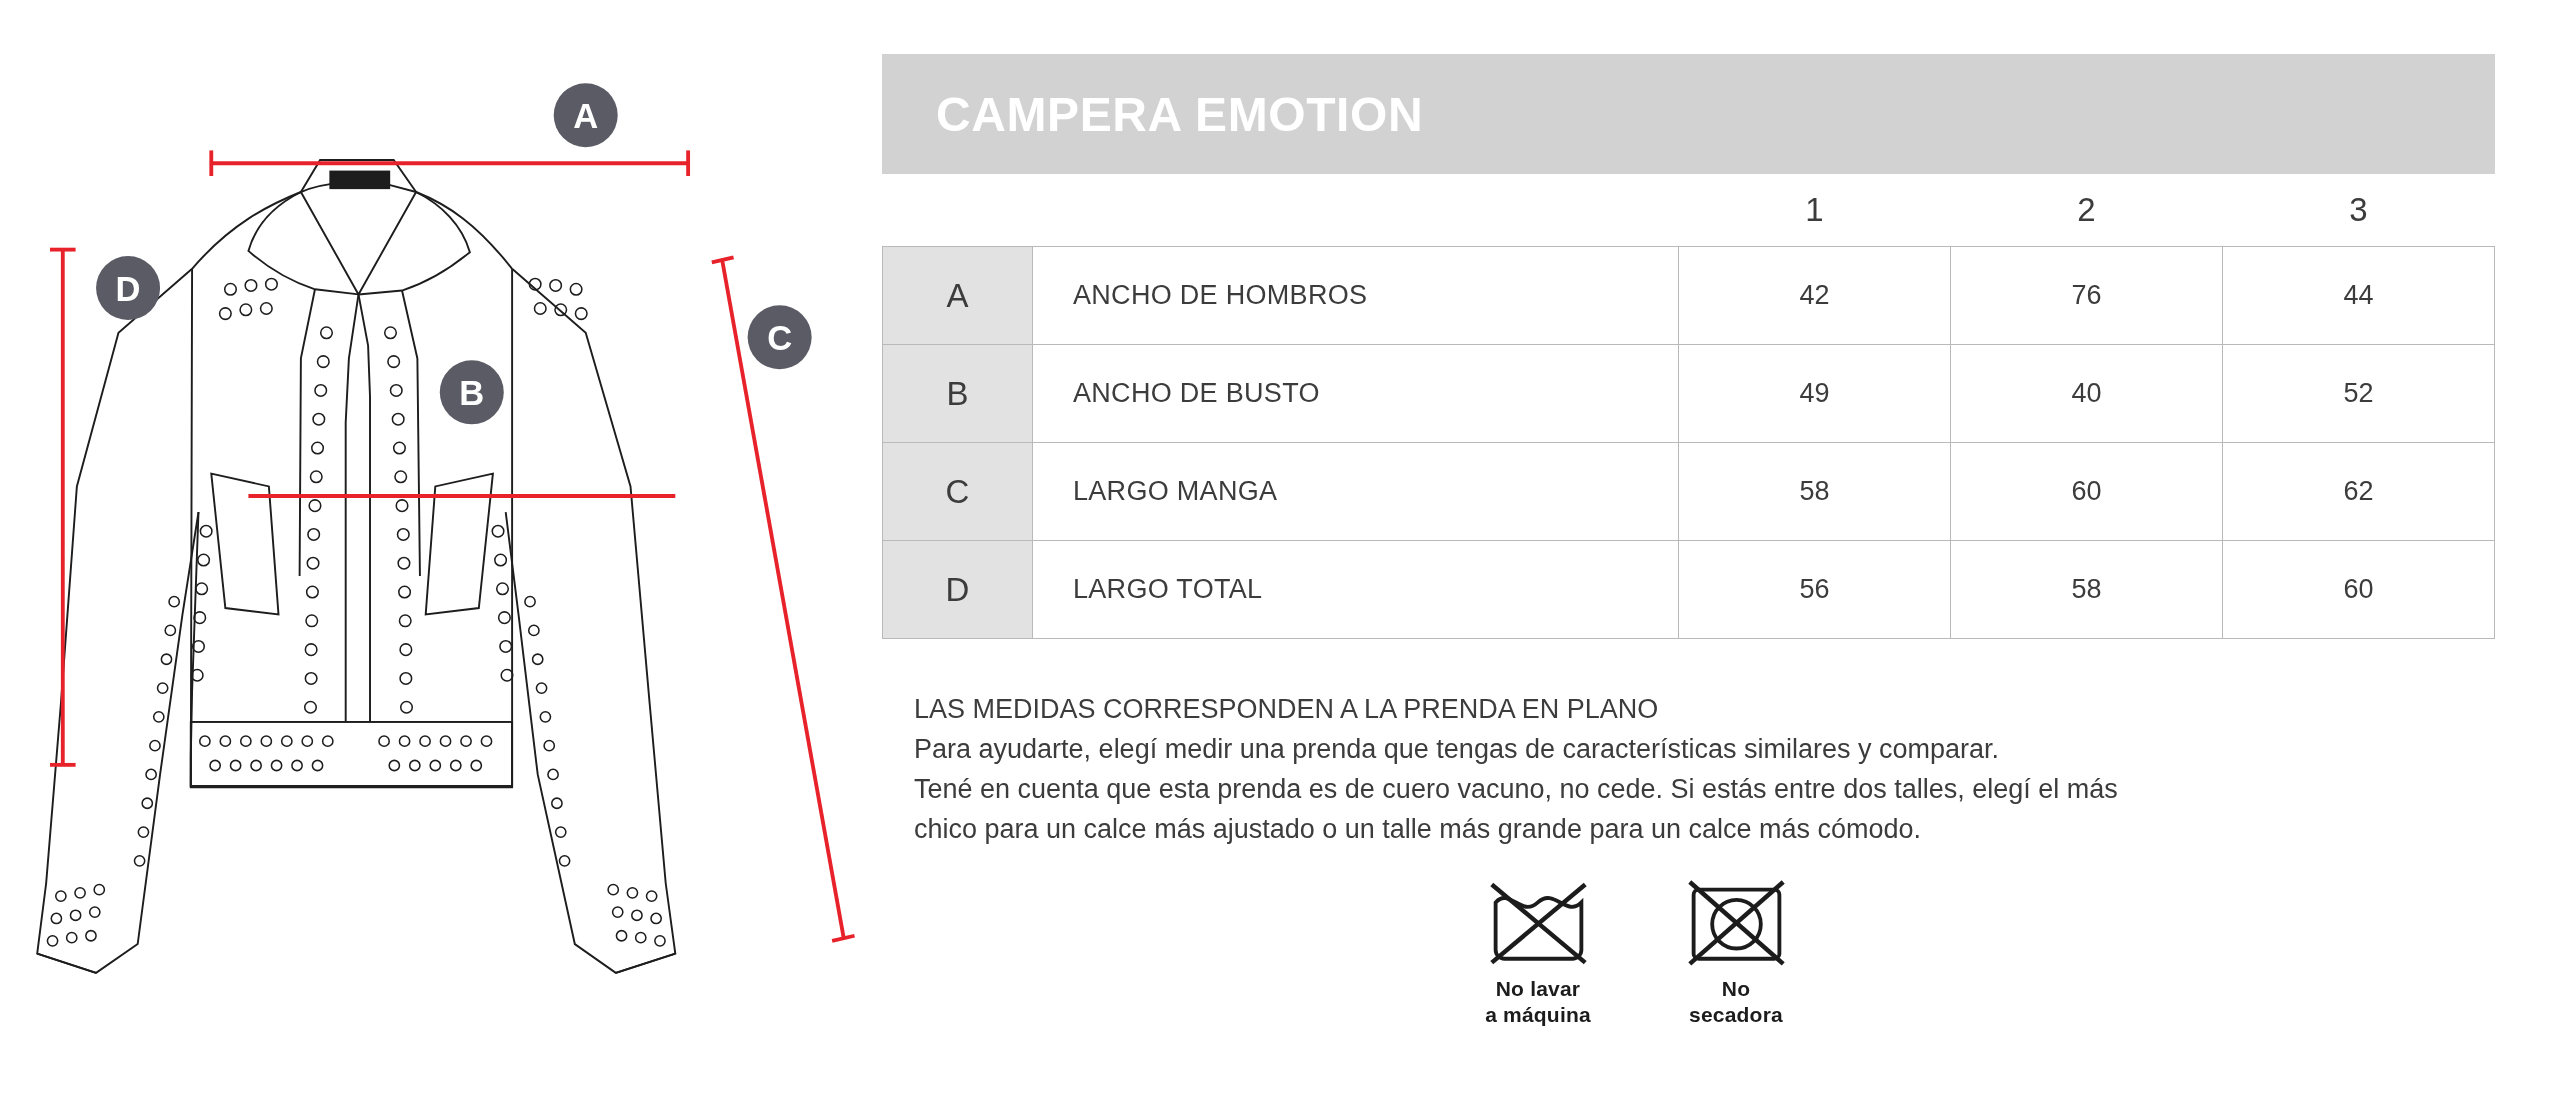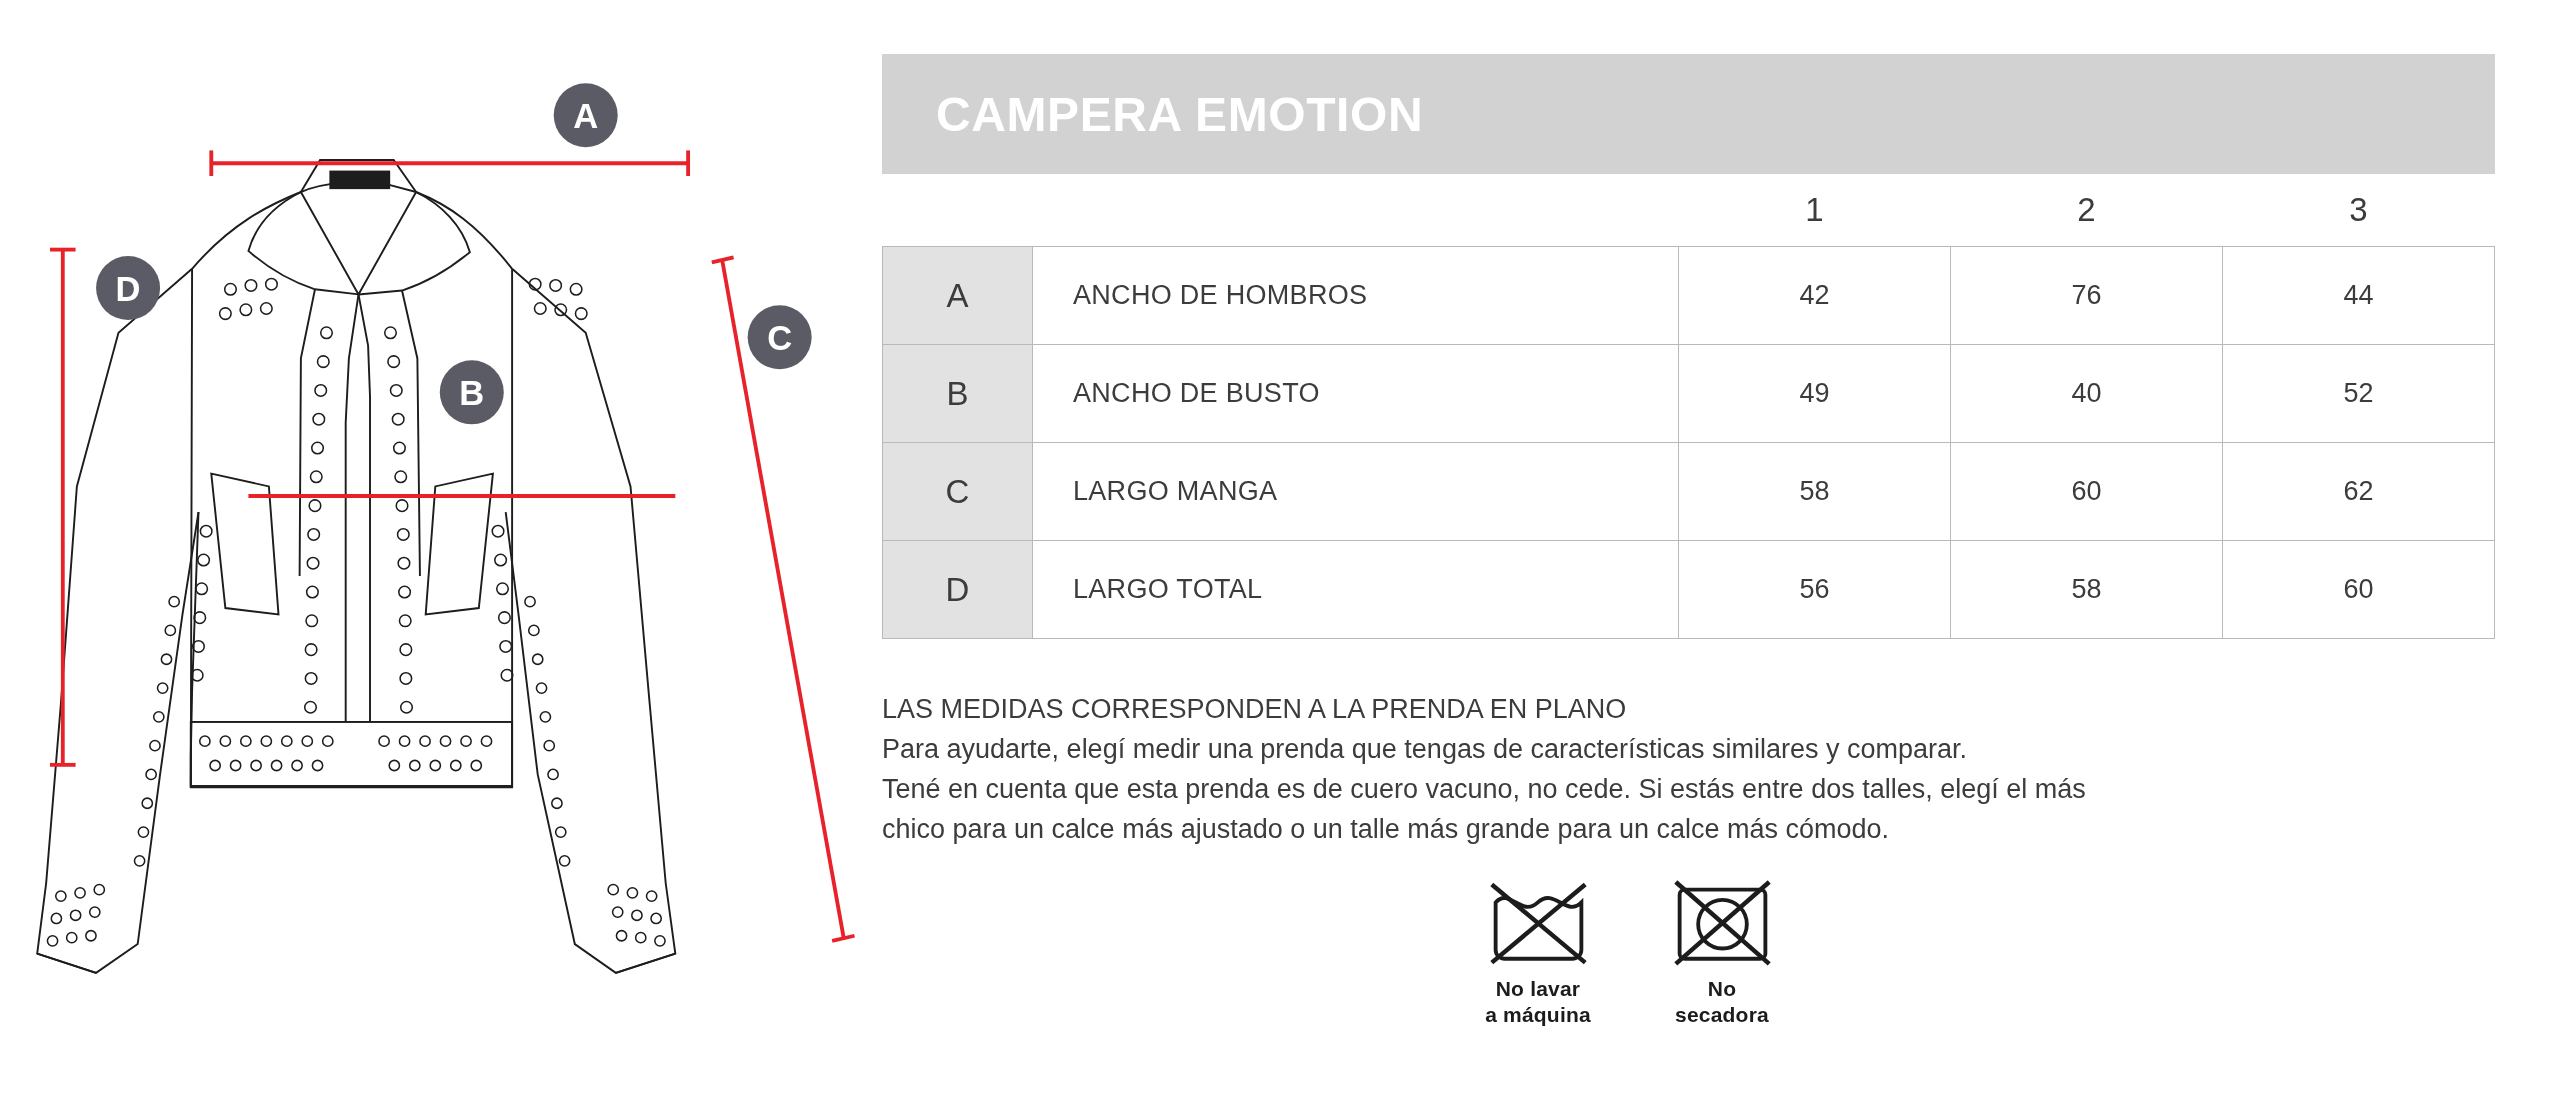--- a/index.html
+++ b/index.html
@@ -111,30 +111,30 @@
   
   .notes {
     position: absolute;
     left: 0px;
     top: 685px;
     width: 1574px;
     font-size: 27px;
     line-height: 40px;
     color: #3c3c3c;
   }
-  .notes .line { display: block; }
+  .notes .line { display: block; margin-left: 32px; }
 
   
   .care-row {
     position: absolute;
     left: 589px;
     top: 867px;
     display: flex;
     align-items: flex-start;
-    gap: 50px;
+    gap: 64px;
   }
   .care-item {
     width: 134px;
     display: flex;
     flex-direction: column;
     align-items: center;
   }
   .care-item .glyph-box {
     width: 125px;
     height: 99px;

